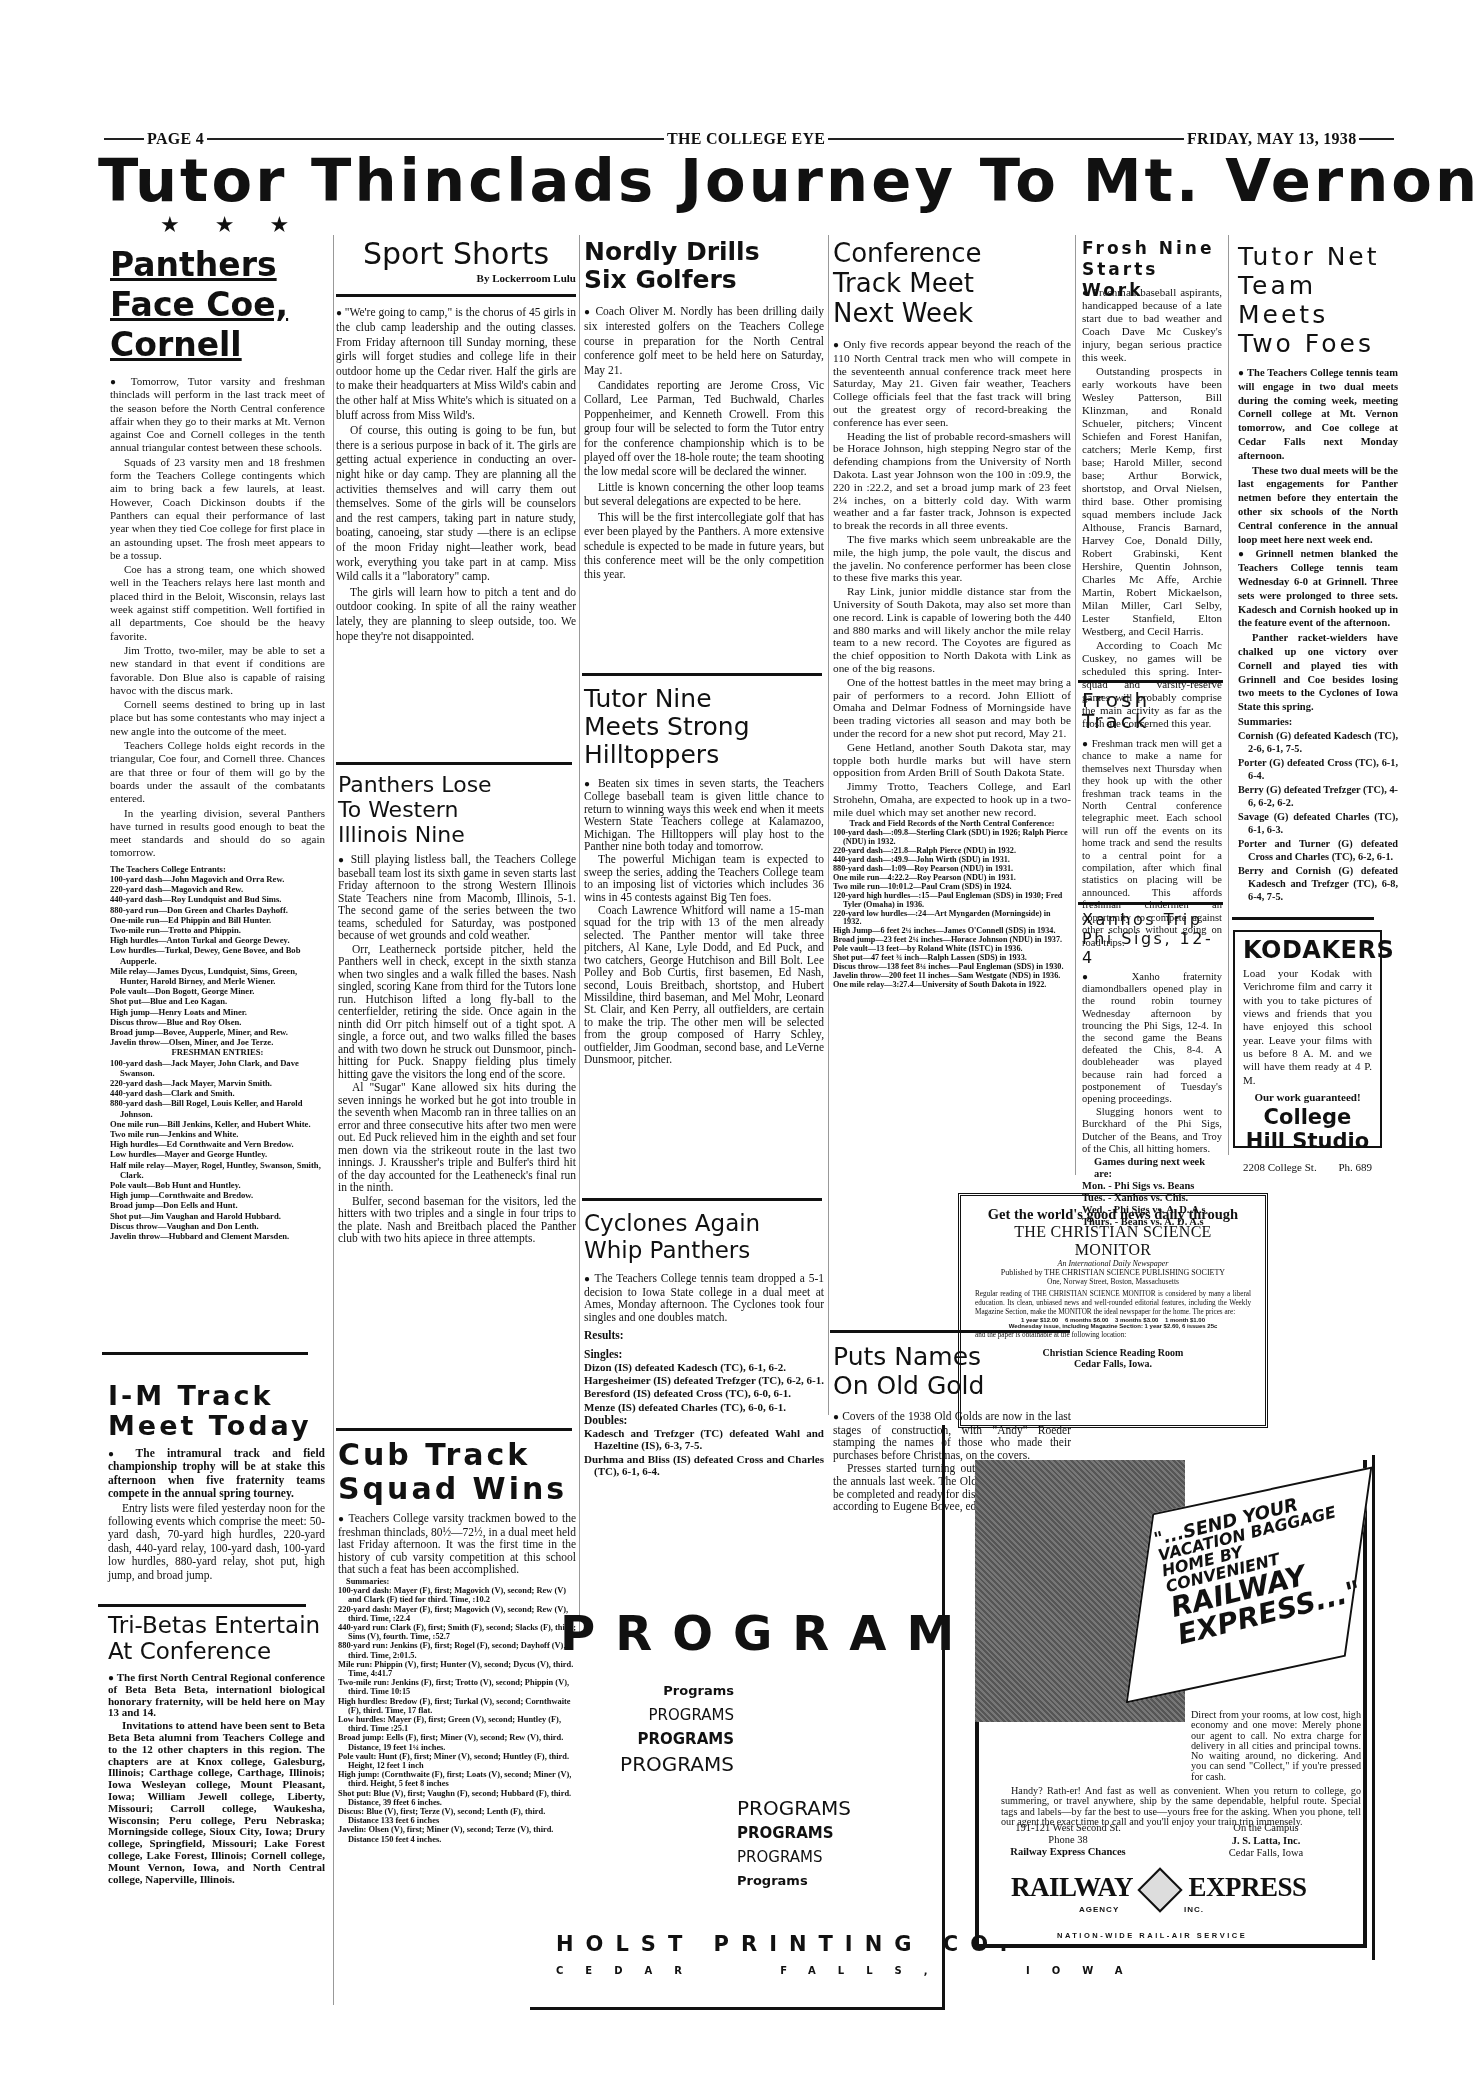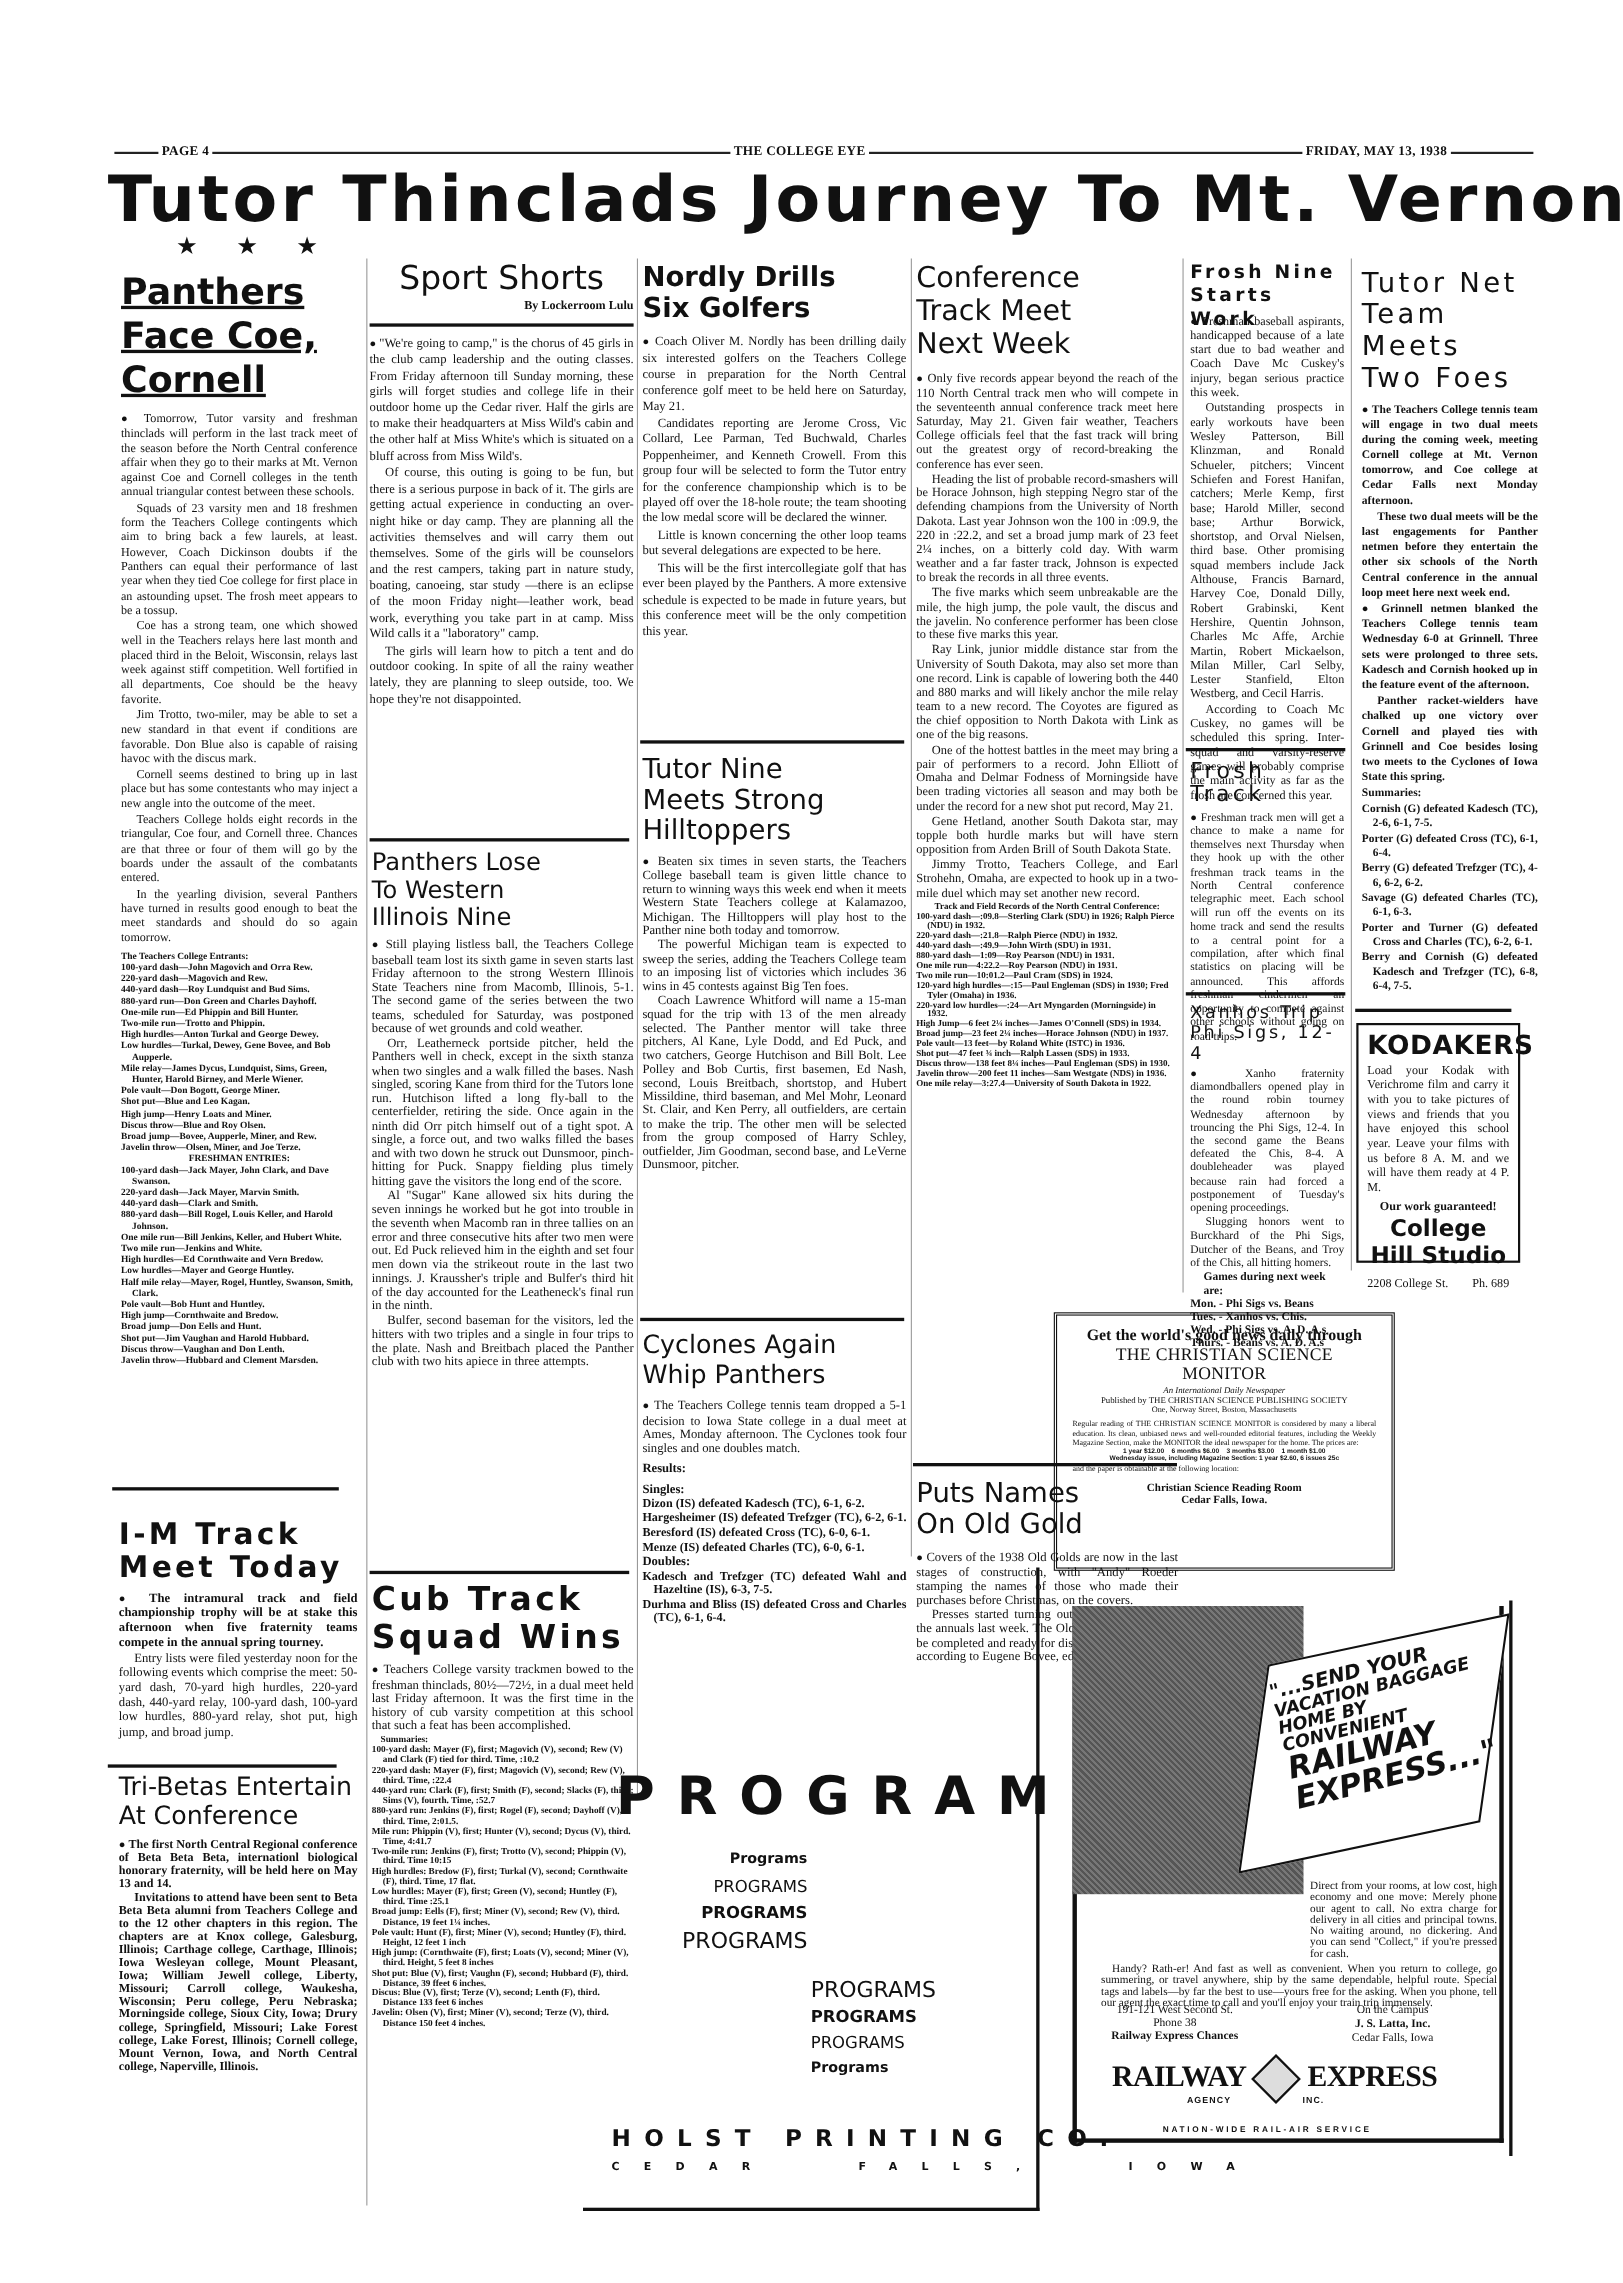--- a/index.html
+++ b/index.html
@@ -1,19 +1,19 @@
 <!DOCTYPE html>
 <html><head>
 <meta charset="utf-8">
 <style>
   * { box-sizing: border-box; margin: 0; padding: 0; }
   html, body { width: 1475px; height: 2075px; background: #fff; overflow: hidden; }
   body { position: relative; font-family: "DejaVu Serif", serif; color: #111; }
   .abs { position: absolute; }
-  .masthead { position: absolute; left: 104px; top: 130px; width: 1290px; height: 16px; font-family: "Liberation Serif", serif; font-size: 12px; font-weight: bold; letter-spacing: 0.3px; }
+  .masthead { position: absolute; left: 104px; top: 130px; width: 1290px; height: 16px; font-family: "Liberation Serif", serif; font-size: 16px; font-weight: bold; letter-spacing: 0.3px; }
   .masthead .rule { position: absolute; top: 8px; height: 2px; background: #222; }
   .masthead span { position: absolute; top: 0; background: #fff; padding: 0 3px; }
   .banner { position: absolute; left: 98px; top: 150px; width: 1300px; font-family: "DejaVu Sans", sans-serif; font-weight: bold; font-size: 58px; letter-spacing: 3px; transform: scaleX(1.02); transform-origin: left; white-space: nowrap; line-height: 62px; }
   .stars { position: absolute; left: 160px; top: 212px; font-size: 22px; letter-spacing: 14px; font-family: "DejaVu Sans", sans-serif; }
   .col { position: absolute; }
   .hd { font-family: "DejaVu Sans", sans-serif; line-height: 1.05; }
   .hd-bold { font-weight: bold; }
   .hd-thin { font-weight: normal; }
   .hd-spaced { letter-spacing: 3px; font-weight: bold; }
   .body { font-family: "Liberation Serif", serif; font-size: 11.5px; line-height: 14.6px; text-align: justify; }

